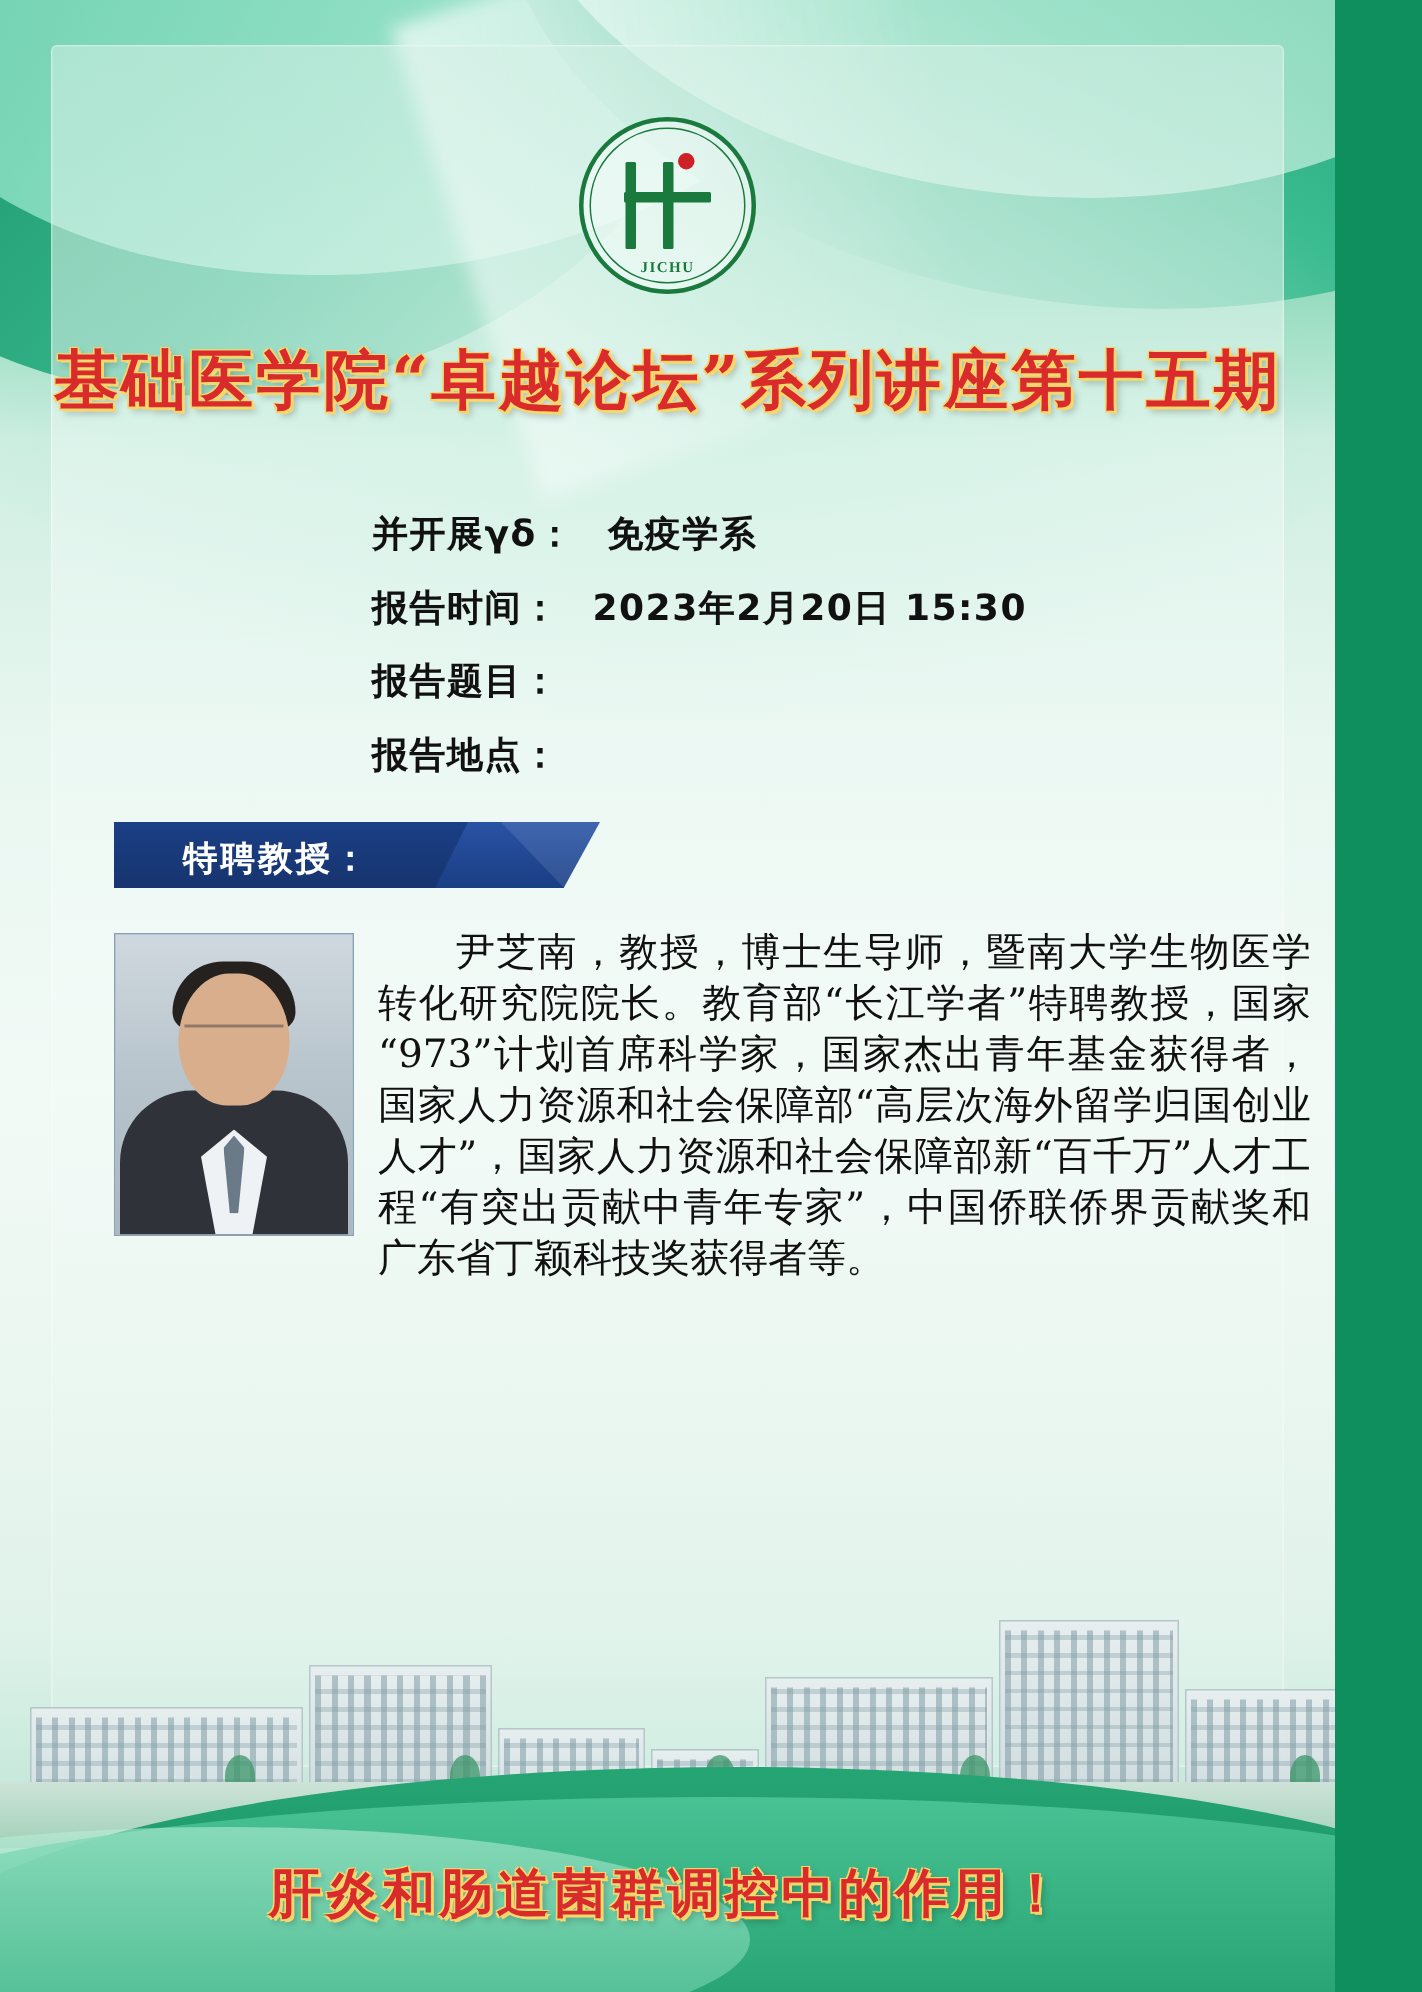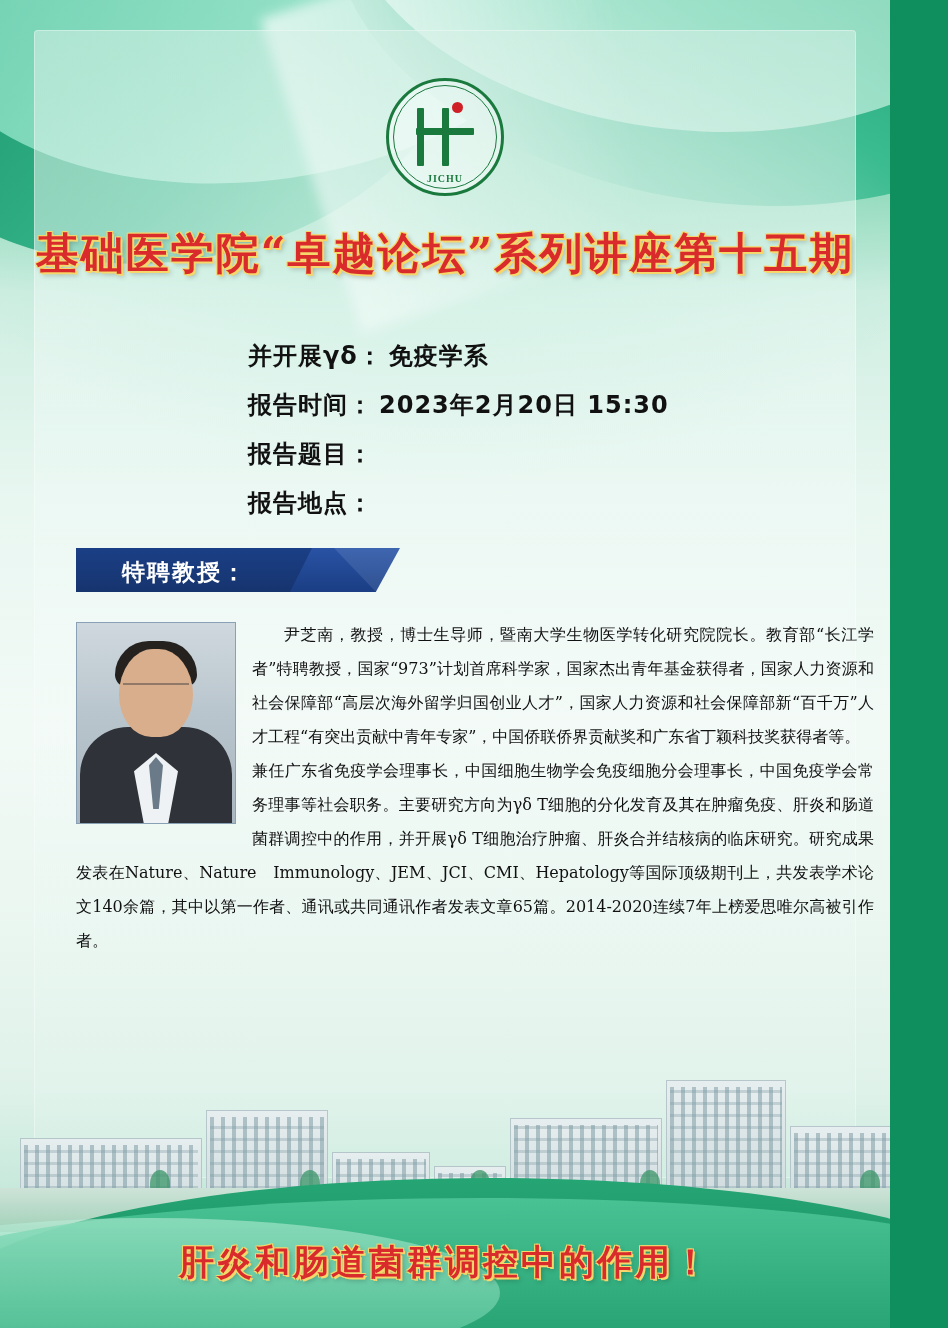--- a/index.html
+++ b/index.html
@@ -82,21 +82,21 @@
   
   .info{
     position:absolute;left:248px;top:340px;width:640px;
     font-family:"DejaVu Sans","Liberation Sans",sans-serif;
   }
   .info-row{
     display:flex;align-items:baseline;margin-bottom:17px;
     font-size:24px;font-weight:bold;color:#111;letter-spacing:1px;
   }
   .info-label{white-space:nowrap;}
-  .info-value{margin-left:6px;white-space:nowrap;}
+  .info-value{margin-left:22px;white-space:nowrap;}
   
   .banner{
     position:absolute;left:76px;top:548px;width:300px;height:44px;
   }
   .banner .shape{
     position:absolute;inset:0;
     background:linear-gradient(180deg,#1b3f86,#16346e);
     clip-path:polygon(0 0, 86% 0, 100% 100%, 0 100%);
   }
   .banner .shape2{
@@ -106,21 +106,21 @@
     opacity:.9;
   }
   .banner .txt{
     position:absolute;left:46px;top:9px;color:#fff;font-size:23px;font-weight:bold;
     letter-spacing:2px;font-family:"DejaVu Sans","Liberation Sans",sans-serif;
   }
   
   .bio{
     position:absolute;left:76px;top:618px;width:798px;
     font-family:"DejaVu Serif","Liberation Serif",serif;
-    font-size:16px;line-height:34px;color:#111;text-align:justify;
+    font-size:26px;line-height:34px;color:#111;text-align:justify;
   }
   .portrait{
     float:left;width:158px;height:200px;margin:4px 16px 4px 0;
     border:1px solid #8aa0b5;
     background:linear-gradient(180deg,#cfd8de 0%,#b9c5cd 45%,#aab7c0 100%);
     position:relative;overflow:hidden;
   }
   .portrait .head{
     position:absolute;left:50%;top:26px;width:74px;height:88px;margin-left:-37px;
     border-radius:46% 46% 44% 44%/52% 52% 48% 48%;
@@ -259,21 +259,20 @@
   <div class="bio">
     <div class="portrait">
       <div class="body"></div>
       <div class="shirt"></div>
       <div class="tie"></div>
       <div class="hair"></div>
       <div class="head"></div>
       <div class="glass"></div>
     </div>
     <p>尹芝南，教授，博士生导师，暨南大学生物医学转化研究院院长。教育部“长江学者”特聘教授，国家“973”计划首席科学家，国家杰出青年基金获得者，国家人力资源和社会保障部“高层次海外留学归国创业人才”，国家人力资源和社会保障部新“百千万”人才工程“有突出贡献中青年专家”，中国侨联侨界贡献奖和广东省丁颖科技奖获得者等。</p>
-    <p class="cont">兼任广东省免疫学会理事长，中国细胞生物学会免疫细胞分会理事长，中国免疫学会常务理事等社会职务。主要研究方向为γδ T细胞的分化发育及其在肿瘤免疫、肝炎和肠道菌群调控中的作用，并开展γδ T细胞治疗肿瘤、肝炎合并结核病的临床研究。研究成果发表在Nature、Nature　Immunology、JEM、JCI、CMI、Hepatology等国际顶级期刊上，共发表学术论文140余篇，其中以第一作者、通讯或共同通讯作者发表文章65篇。2014-2020连续7年上榜爱思唯尔高被引作者。</p>
   </div>
 
   <div class="bottom-wave">
     <div class="bw1"></div>
     <div class="bw2"></div>
     <div class="bw3"></div>
   </div>
   <div class="welcome">肝炎和肠道菌群调控中的作用！</div>
 
 </div>

